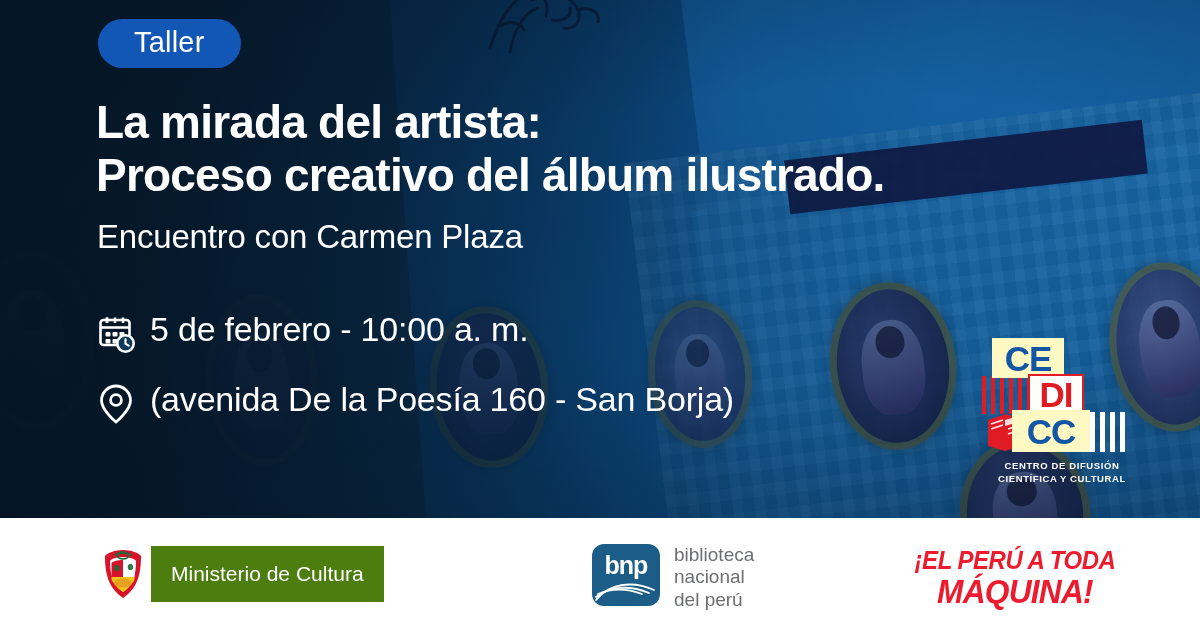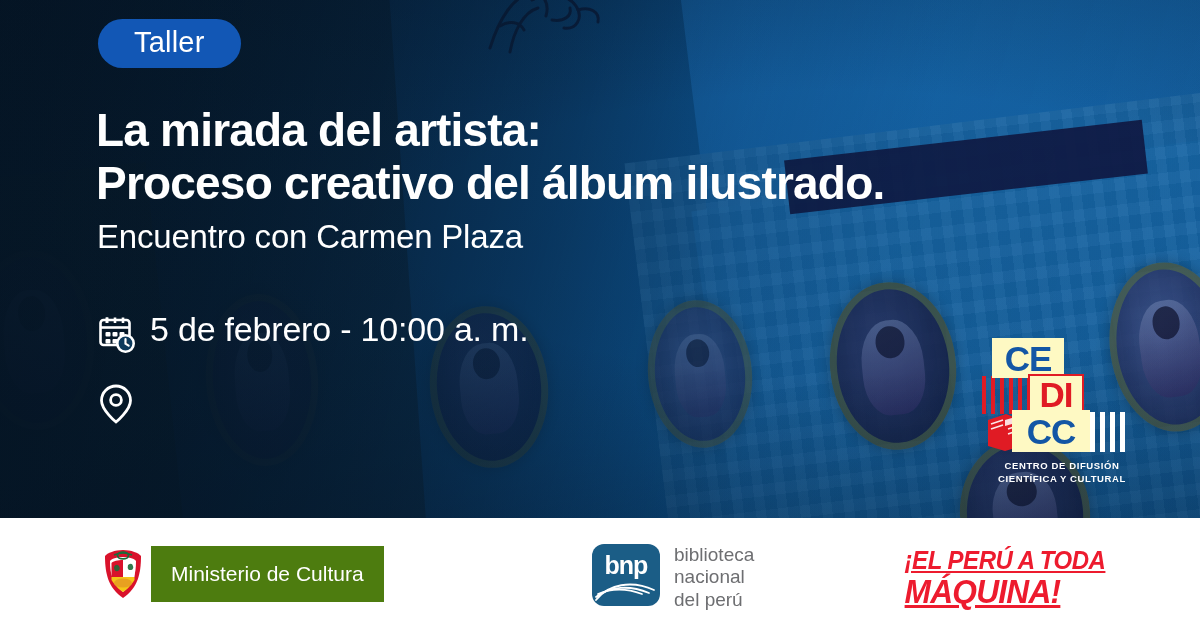--- a/index.html
+++ b/index.html
@@ -94,21 +94,20 @@
     position:absolute; left:98px; top:19px;
     background:#1257b5; color:#fff;
     padding:9px 36px 11px; border-radius:26px;
     font-size:29px; font-weight:400; letter-spacing:.2px; line-height:1;
   }
 
   .title {
     position:absolute; left:96px; top:96px; width:1030px;
     color:#fff; font-weight:700; font-size:46px; line-height:1.16;
     letter-spacing:-.8px;
-    margin-top:8px;
   }
   .title span { display:block; }
 
   .subtitle {
     position:absolute; left:97px; top:218px;
     color:#fff; font-weight:400; font-size:33px; letter-spacing:-.2px;
   }
 
   .info { position:absolute; left:96px; top:312px; width:900px; }
   .info-row { display:flex; align-items:flex-start; margin-bottom:26px; }
@@ -121,21 +120,21 @@
 
   
   .cedicc { position:absolute; left:978px; top:338px; width:152px; }
   .ced-grid { position:relative; width:152px; height:118px; }
   .ced-box {
     position:absolute; background:#fef9c3; display:flex;
     align-items:center; justify-content:center;
     font-weight:700; font-size:35px; line-height:1; letter-spacing:-1px;
   }
   .ced-ce { left:14px; top:0; width:72px; height:40px; color:#1356a5; }
-  .ced-di { left:50px; top:36px; width:56px; height:40px; color:#e01b24; background:#fef9c3; border:2px solid #e01b24; }
+  .ced-di { left:50px; top:36px; width:56px; height:40px; color:#e01b24; background:#ffffff; border:2px solid #e01b24; }
   .ced-cc { left:34px; top:72px; width:78px; height:42px; color:#1356a5; }
   .ced-stripes-l {
     position:absolute; left:4px; top:38px; width:46px; height:38px;
     background:repeating-linear-gradient(90deg,#e01b24 0 4px, transparent 4px 9px);
   }
   .ced-stripes-r {
     position:absolute; left:112px; top:74px; width:38px; height:40px;
     background:repeating-linear-gradient(90deg,#fff 0 5px, transparent 5px 10px);
   }
   .ced-book { position:absolute; left:8px; top:74px; width:38px; height:40px; }
@@ -171,22 +170,21 @@
     color:#fff; font-size:25px; font-weight:700; letter-spacing:-1px;
   }
   .bnp-words {
     margin-left:14px; color:#6d6e71; font-size:19px; line-height:1.18; font-weight:400;
   }
   .bnp-words span { display:block; }
 
   .f-slogan {
     position:absolute; left:900px; top:30px; width:230px;
     color:#ed1b2e; font-weight:700; font-style:italic; line-height:1.0;
-    text-align:left;
-    text-decoration:underline;
+    text-align:center;
   }
   .f-slogan .l1 { font-size:25px; letter-spacing:-.5px; transform:scaleX(.96); }
   .f-slogan .l2 { font-size:33px; letter-spacing:-.8px; margin-top:2px; transform:scaleX(.96); }
 </style>
 </head>
 <body>
 
 <div class="poster">
 
   <div class="bg">
@@ -277,20 +275,21 @@
       </div>
 
       <div class="info-row">
         <span class="ico">
           <svg width="40" height="44" viewBox="0 0 40 44">
             <path d="M20 4 C12 4, 5.5 10.4, 5.5 18.4 C5.5 28, 20 40, 20 40 C20 40, 34.5 28, 34.5 18.4 C34.5 10.4, 28 4, 20 4 Z" fill="none" stroke="#fff" stroke-width="2.8"></path>
             <circle cx="20" cy="18" r="5.4" fill="none" stroke="#fff" stroke-width="2.8"></circle>
           </svg>
         </span>
         <span class="txt">
+          <span>(avenida De la Poesía 160 - San Borja)</span>
         </span>
       </div>
 
     </div>
 
     <div class="cedicc">
       <div class="ced-grid">
         <div class="ced-stripes-l"></div>
         <div class="ced-stripes-r"></div>
         <svg class="ced-book" viewBox="0 0 38 40">

